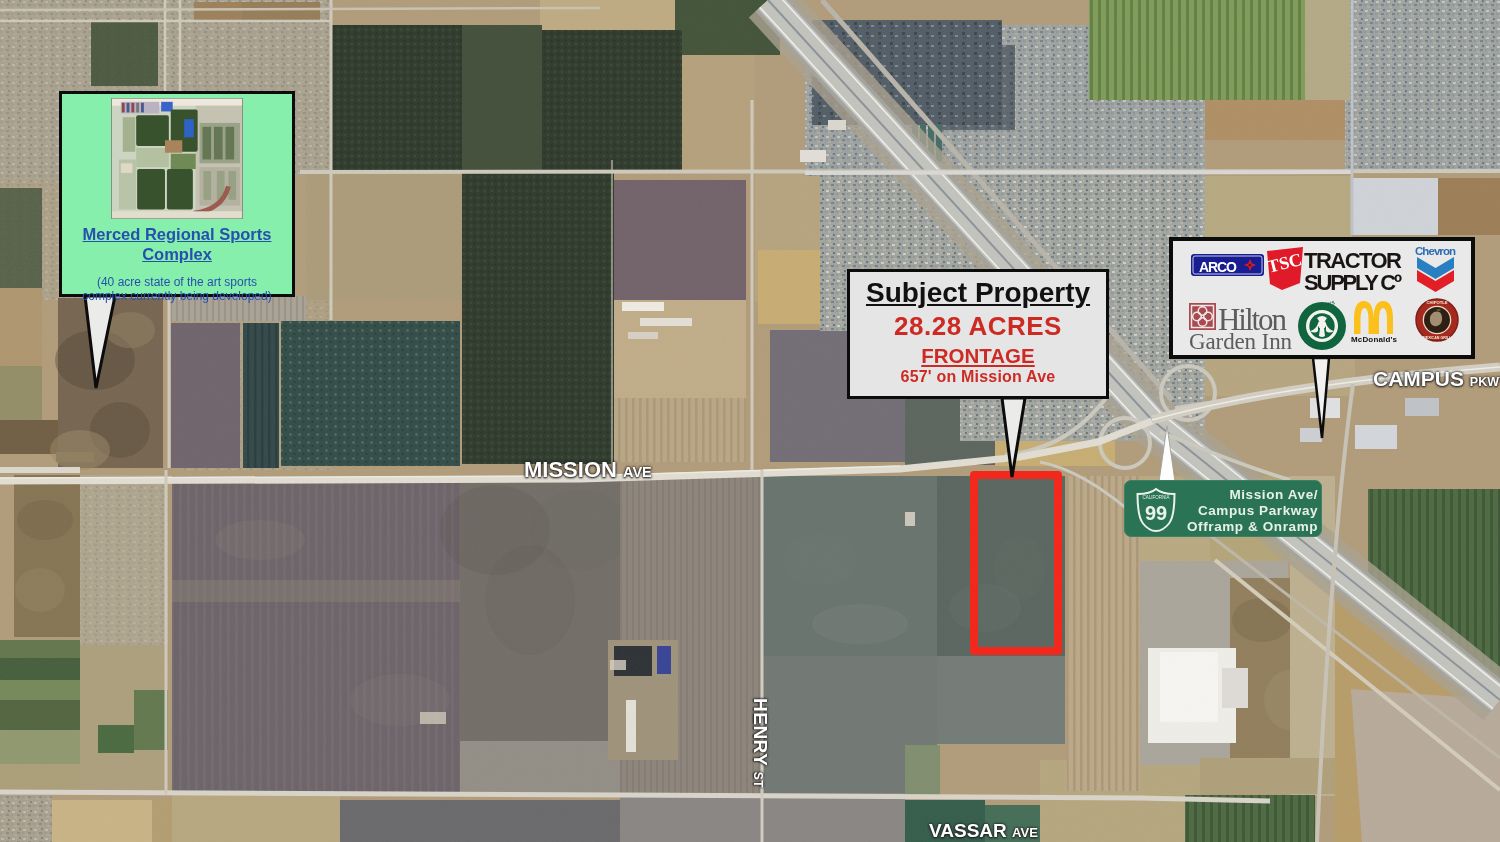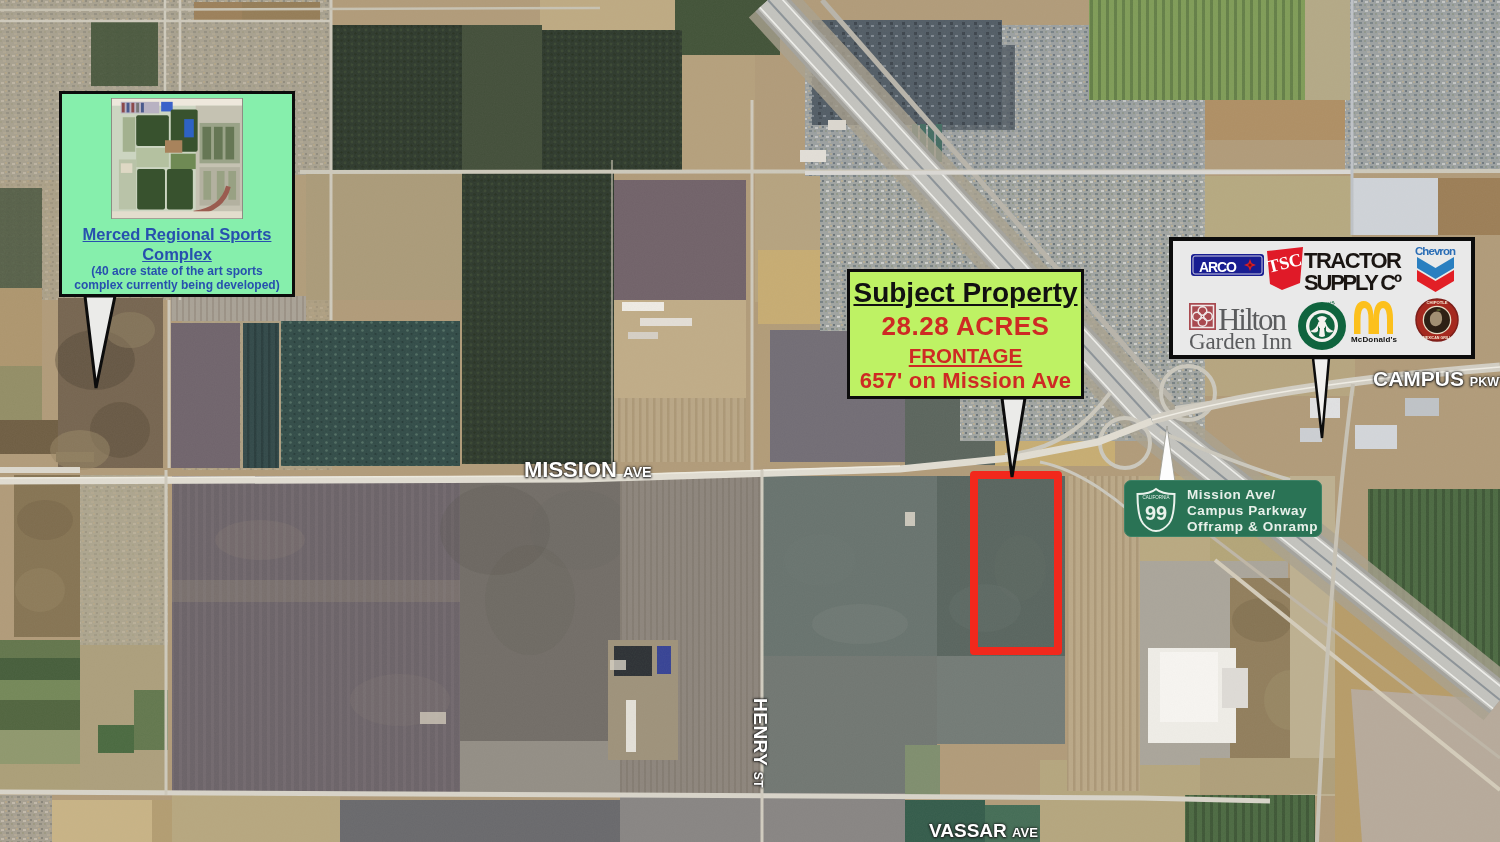--- a/index.html
+++ b/index.html
@@ -322,28 +322,28 @@
     <rect x="76" y="22" width="10" height="19" fill="#2e62c4"></rect>
     <rect x="27" y="74" width="29" height="42" rx="2" fill="#38522e"></rect>
     <rect x="58" y="74" width="27" height="42" rx="2" fill="#38522e"></rect>
     <rect x="8" y="64" width="18" height="52" fill="#b9c3a8"></rect>
     <rect x="10" y="68" width="12" height="10" fill="#ded8c4"></rect>
     <path d="M86,120 q30,-4 36,-28" stroke="#9a5c50" stroke-width="5" fill="none"></path>
     <rect x="0" y="118" width="137" height="8" fill="#e3ddcd"></rect>
     <rect x="0" y="0" width="137" height="126" fill="none" stroke="#8a8a80" stroke-width="1.5"></rect>
   </svg>
   <div style="color:#2750ae;font-weight:bold;font-size:16.5px;line-height:19.5px;margin-top:2px;text-decoration:underline;">Merced Regional Sports<br>Complex</div>
-  <div style="color:#2750ae;font-weight:bold;font-size:12px;line-height:13.5px;margin-top:1px;">(40 acre state of the art sports<br>complex currently being developed)</div>
+  <div style="color:#2750ae;font-weight:normal;font-size:12px;line-height:13.5px;margin-top:12px;">(40 acre state of the art sports<br>complex currently being developed)</div>
 </div>
 
-<div class="ov callout" style="left:847px;top:269px;width:237px;height:130px;border-width:3px;background:#bef264;">
+<div class="ov callout" style="left:847px;top:269px;width:262px;height:130px;border-width:3px;background:#e5e5e5;">
   <div style="font-size:28px;font-weight:bold;color:#111;margin-top:5px;text-decoration:underline;letter-spacing:0px;">Subject Property</div>
   <div style="font-size:26px;font-weight:bold;color:#ce2a24;margin-top:2px;letter-spacing:0.5px;">28.28 ACRES</div>
   <div style="font-size:20.5px;font-weight:bold;color:#ce2a24;margin-top:2px;text-decoration:underline;">FRONTAGE</div>
-  <div style="font-size:22px;font-weight:bold;color:#ce2a24;margin-top:0px;letter-spacing:0.2px;">657' on Mission Ave</div>
+  <div style="font-size:16px;font-weight:bold;color:#ce2a24;margin-top:0px;letter-spacing:0.2px;">657' on Mission Ave</div>
 </div>
 
 <div class="ov callout" style="left:1169px;top:237px;width:306px;height:122px;border-width:4px;background:#e9e9e9;">
   <svg width="298" height="114" viewBox="0 0 298 114">
 
     <rect x="18" y="13" width="73" height="22" rx="3" fill="#181d91"></rect>
     <rect x="20" y="15" width="69" height="18" rx="2" fill="none" stroke="#c9c9e0" stroke-width="1"></rect>
     <text x="26" y="30.5" font-family="Liberation Sans" font-weight="bold" font-size="14" fill="#fff" textLength="38">ARCO</text>
     <g transform="translate(77,24)">
       <polygon points="0,-6 1.7,-1.7 6,0 1.7,1.7 0,6 -1.7,1.7 -6,0 -1.7,-1.7" fill="#d81e26"></polygon>
@@ -413,20 +413,20 @@
     </g>
   </svg>
 </div>
 
 <div class="ov" style="left:1124px;top:480px;width:198px;height:57px;background:#2a7355;border-radius:7px;border:1px solid #3d8266;">
   <svg class="ov" style="left:8px;top:5px;" width="46" height="47" viewBox="0 0 46 47">
     <path d="M23,3 C19,6.5 11,8 4.5,8 C4.5,20 5,31 10,37.5 C14,42.5 19,45 23,45 C27,45 32,42.5 36,37.5 C41,31 41.5,20 41.5,8 C35,8 27,6.5 23,3 Z" fill="none" stroke="#eaf2ec" stroke-width="2"></path>
     <text x="23" y="34" text-anchor="middle" font-family="Liberation Sans" font-weight="bold" font-size="20" fill="#eaf2ec">99</text>
     <text x="23" y="12.5" text-anchor="middle" font-family="Liberation Sans" font-size="4.5" fill="#eaf2ec">CALIFORNIA</text>
   </svg>
-  <div style="position:absolute;left:62px;top:6px;color:#e8f0ea;font-weight:bold;font-size:13.5px;line-height:15.8px;letter-spacing:0.6px;">Mission Ave/<br>Campus Parkway<br>Offramp &amp; Onramp</div>
+  <div style="position:absolute;left:62px;top:6px;color:#e8f0ea;font-weight:bold;font-size:13.5px;line-height:15.8px;letter-spacing:0.6px;text-align:right;">Mission Ave/<br>Campus Parkway<br>Offramp &amp; Onramp</div>
 </div>
 
 <div class="lbl" style="left:524px;top:457px;font-size:22px;letter-spacing:0px;">MISSION <span style="font-size:14.5px;">AVE</span></div>
 <div class="lbl" style="left:1373px;top:367px;font-size:21px;letter-spacing:0px;">CAMPUS <span style="font-size:12.5px;">PKWY</span></div>
 <div class="lbl" style="left:929px;top:820px;font-size:19px;letter-spacing:0px;">VASSAR <span style="font-size:13px;">AVE</span></div>
 <div class="lbl" style="left:771px;top:698px;font-size:19px;transform:rotate(90deg);transform-origin:top left;letter-spacing:0.5px;">HENRY <span style="font-size:12px;">ST</span></div>
 </div>
 
 </body></html>

